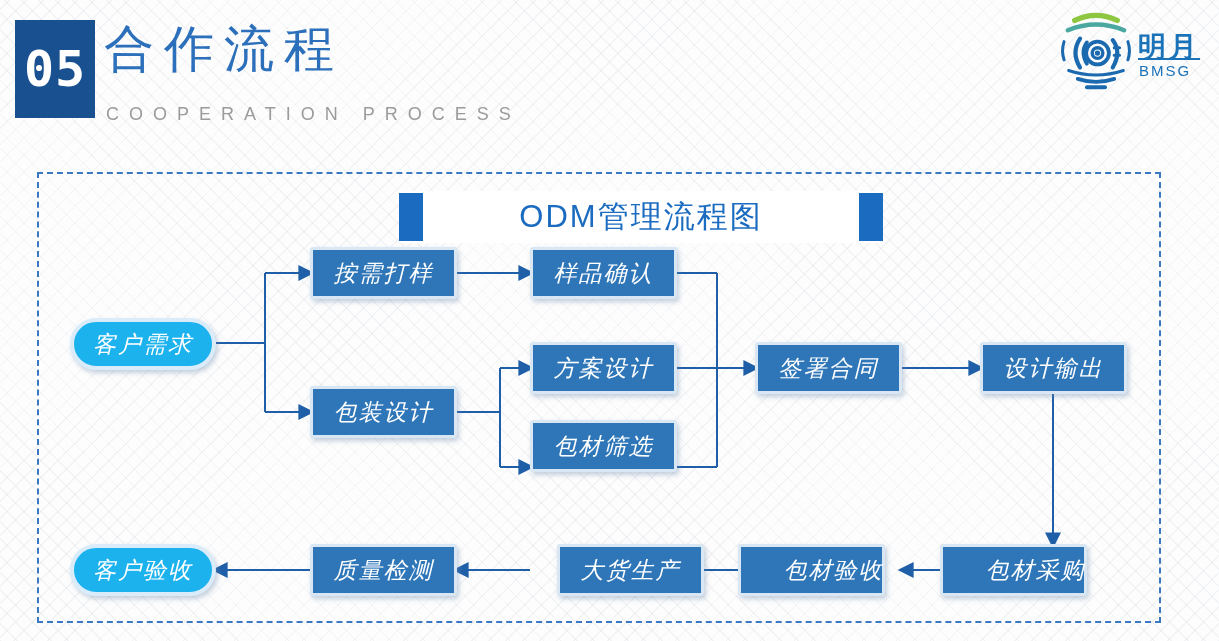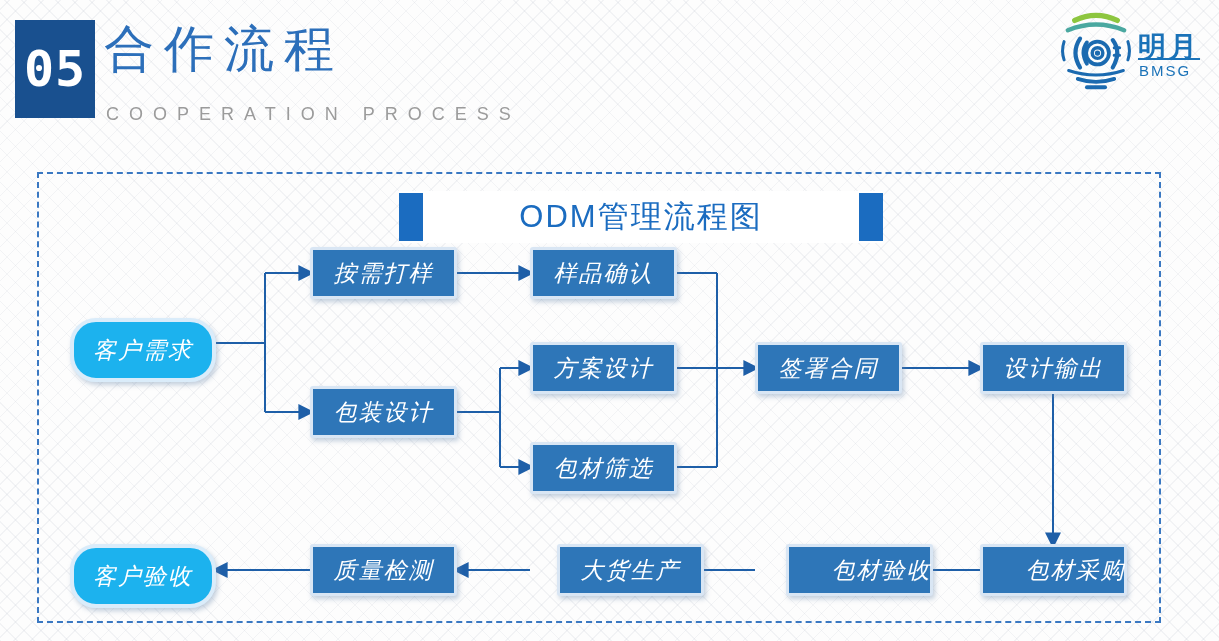--- a/index.html
+++ b/index.html
@@ -64,21 +64,21 @@
   .node {
     position:absolute; display:flex; align-items:center; justify-content:center;
     color:#fff; font-size:23px; letter-spacing:2px; white-space:nowrap; z-index:2;font-style:italic;
   }
   .rect-node {
     width:147px; height:52px; background:#2e76b8;
     border:3px solid #d9e6f4; border-radius:3px;
     box-shadow:2px 3px 5px rgba(110,140,175,0.40);
   }
   .pill-node {
-    width:146px; height:64px; background:#1cb2ee;
+    width:146px; height:52px; background:#1cb2ee;
     border:4px solid #daecfa; border-radius:26px;
     box-shadow:2px 3px 5px rgba(110,140,175,0.40);
   }
 </style>
 </head>
 <body>
 
 <div class="stage">
 
   <div class="num-badge">05</div>
@@ -144,22 +144,22 @@
       <path d="M530 570 H467" marker-end="url(#ah)"></path>
       <path d="M310 570 H226" marker-end="url(#ah)"></path>
     </g>
   </svg>
 
   <div class="node pill-node" style="left:70px;  top:318px;">客户需求</div>
   <div class="node rect-node" style="left:310px; top:247px;">按需打样</div>
   <div class="node rect-node" style="left:530px; top:247px;">样品确认</div>
   <div class="node rect-node" style="left:310px; top:386px;">包装设计</div>
   <div class="node rect-node" style="left:530px; top:342px;">方案设计</div>
-  <div class="node rect-node" style="left:530px; top:442px;">包材筛选</div>
+  <div class="node rect-node" style="left:530px; top:420px;">包材筛选</div>
   <div class="node rect-node" style="left:755px; top:342px;">签署合同</div>
   <div class="node rect-node" style="left:980px; top:342px;">设计输出</div>
-  <div class="node rect-node" style="left:980px; top:544px;padding-left:44px;">包材采购</div>
-  <div class="node rect-node" style="left:786px; top:544px;padding-left:44px;">包材验收</div>
+  <div class="node rect-node" style="left:940px; top:544px;padding-left:44px;">包材采购</div>
+  <div class="node rect-node" style="left:738px; top:544px;padding-left:44px;">包材验收</div>
   <div class="node rect-node" style="left:530px; top:544px;margin-left:27px;">大货生产</div>
   <div class="node rect-node" style="left:310px; top:544px;">质量检测</div>
   <div class="node pill-node" style="left:70px;  top:544px;">客户验收</div>
 
 </div>
 
 </body></html>

